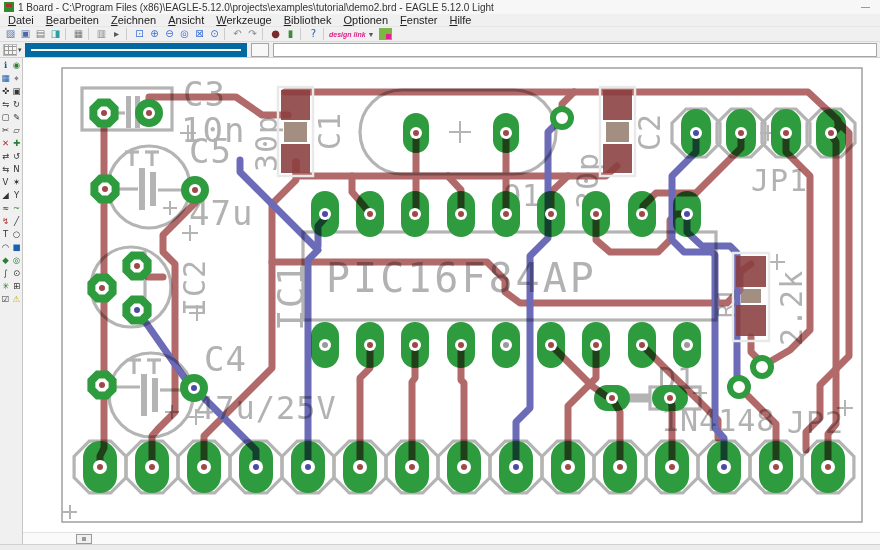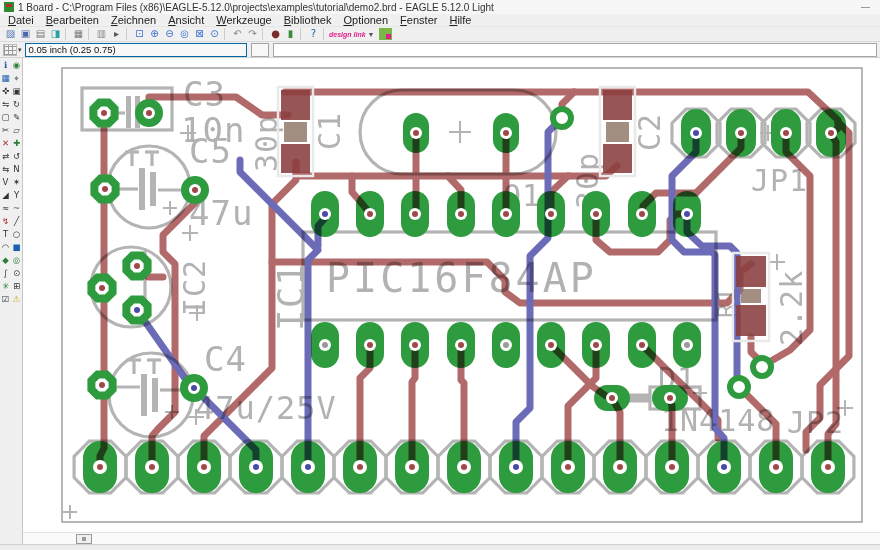--- a/index.html
+++ b/index.html
@@ -16,21 +16,21 @@
   .sep{width:4px;height:12px;border-left:1px solid #cccccc;margin:0 2px}
   .logo-design{font-size:7px;line-height:7px;color:#e0218a;font-style:italic;font-weight:bold;text-align:right}
   .logo-dd{font-size:7px;color:#555;margin:0 2px}
   .logo-e14{width:13px;height:12px;background:#7ab648;position:relative;margin-left:2px}
   .logo-e14:after{content:"";position:absolute;right:1px;bottom:1px;width:5px;height:5px;background:#e0218a}
   .paramrow{height:16px;display:flex;align-items:center;background:#f0f0f0;border-bottom:1px solid #d2d2d2;padding-right:3px}
   .gridbtn{width:14px;height:12px;margin-left:3px;border:1px solid #bbb;background:
     repeating-linear-gradient(0deg,#9a9a9a 0 1px,transparent 1px 4px),
     repeating-linear-gradient(90deg,#9a9a9a 0 1px,transparent 1px 4px),#f5f5f5}
   .gridarrow{font-size:7px;color:#444;margin:0 3px 0 1px}
-  .coordbox{width:222px;height:14px;border:1px solid #0369a1;background:#f8f8f8;font-size:9.5px;line-height:12px;padding:0 3px;color:#111;white-space:nowrap;overflow:hidden}
+  .coordbox{width:222px;height:14px;border:6px solid #0369a1;background:#f8f8f8;font-size:9.5px;line-height:12px;padding:0 3px;color:#111;white-space:nowrap;overflow:hidden}
   .histbox{width:18px;height:14px;border:1px solid #a5a5a5;background:#f8f8f8;margin-left:4px}
   .cmdinput{flex:1;height:14px;border:1px solid #a5a5a5;background:#fff;font-size:10px;margin-left:4px;padding:0 3px;font-family:"Liberation Sans",sans-serif}
   .sidebar{position:absolute;left:0;top:58px;width:23px;height:486px;background:#f0f0f0;border-right:1px solid #c6c6c6}
   .tools{display:grid;grid-template-columns:11px 11px;padding-top:1px}
   .tool{height:13px;font-size:8.5px;line-height:13px;text-align:center;font-family:"DejaVu Sans",sans-serif}
   .canvas{position:absolute;left:23px;top:58px;width:857px;height:474px;background:#ffffff}
   .canvas svg{position:absolute;left:0;top:0}
   .scrollstrip{position:absolute;left:23px;top:532px;width:857px;height:12px;background:#fafafa;border-top:1px solid #e3e3e3}
   .scrollbtn{position:absolute;left:53px;top:1px;width:16px;height:10px;border:1px solid #999;background:#f0f0f0}
   .scrollbtn:after{content:"";position:absolute;left:5px;top:2px;width:4px;height:4px;background:#9a9a9a}

